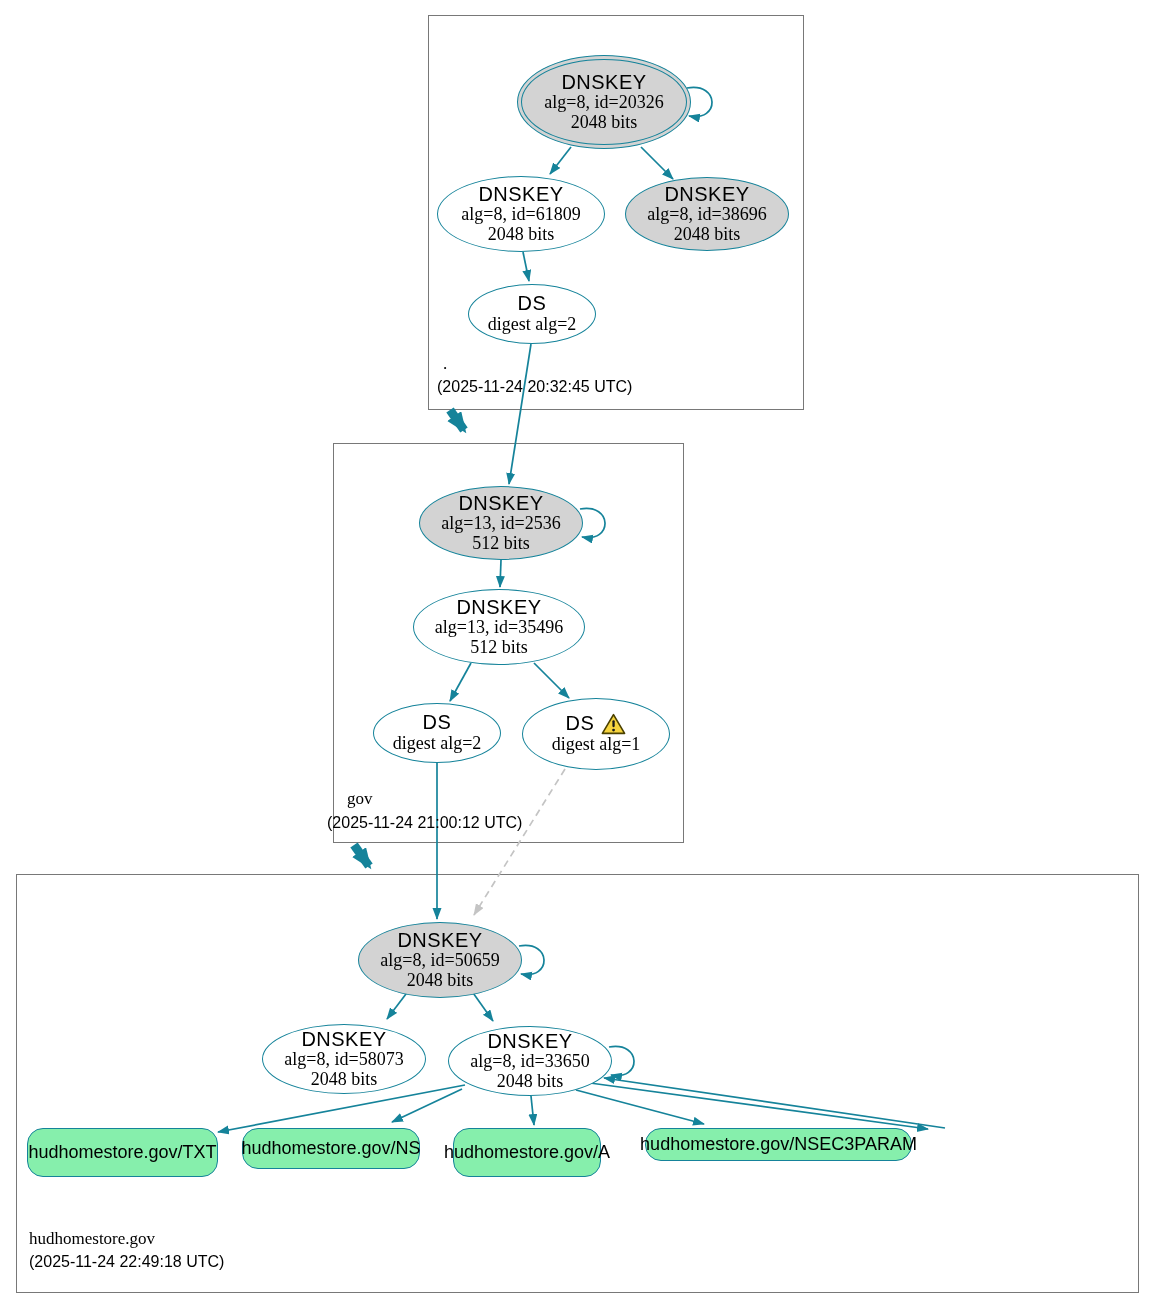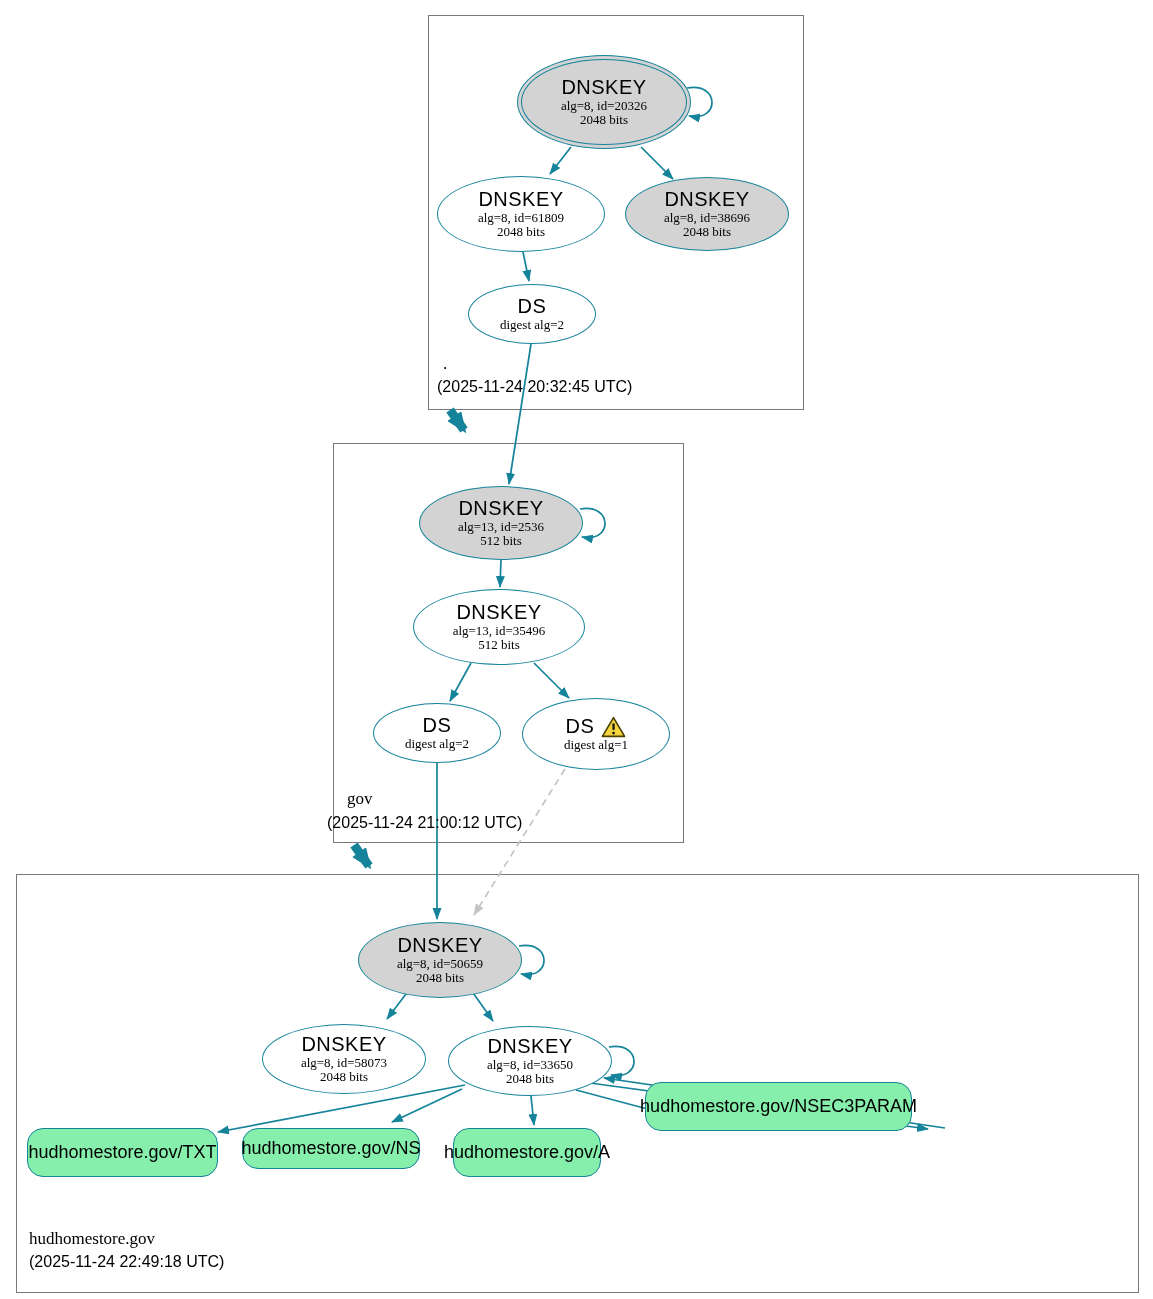--- a/index.html
+++ b/index.html
@@ -7,21 +7,21 @@
           font-family:"Liberation Sans",sans-serif;overflow:hidden;}
   .zonebox{position:absolute;border:1px solid #787878;background:transparent;z-index:0;}
   #edges{position:absolute;left:0;top:0;z-index:1;pointer-events:none;}
   .node{position:absolute;z-index:2;display:flex;flex-direction:column;align-items:center;
         justify-content:center;text-align:center;box-sizing:border-box;}
   .ellipse{border:1.7px solid #15839a;border-radius:50%;background:#fff;}
   .gray{background:#d3d3d3;}
   .ring2{position:absolute;inset:3px;border:1.6px solid #15839a;border-radius:50%;pointer-events:none;}
   .nl{position:relative;line-height:1.08;color:#000;}
   .ntitle{font-family:"Liberation Sans",sans-serif;font-size:20px;letter-spacing:.5px;}
-  .ndetail{font-family:"Liberation Serif",serif;font-size:13px;}
+  .ndetail{font-family:"Liberation Serif",serif;font-size:18px;}
   .title-row{display:flex;align-items:center;gap:7px;justify-content:center;}
   .rrset{position:absolute;z-index:2;border:1.8px solid #15839a;border-radius:16px;background:#86efac;
          display:flex;align-items:center;justify-content:center;
          font-family:"Liberation Sans",sans-serif;font-size:18px;color:#000;box-sizing:border-box;}
   .zlabel{position:absolute;z-index:3;font-family:"Liberation Serif",serif;font-size:17px;color:#000;}
   .zts{position:absolute;z-index:3;font-family:Liberation Sans, sans-serif;font-size:16px;color:#000;}
 </style>
 </head>
 <body>
 
@@ -147,21 +147,21 @@
 
   <div class="rrset" style="left:27px;top:1128px;width:191px;height:49px;">
     <span>hudhomestore.gov/TXT</span>
   </div>
   <div class="rrset" style="left:242px;top:1128px;width:178px;height:41px;">
     <span>hudhomestore.gov/NS</span>
   </div>
   <div class="rrset" style="left:453px;top:1128px;width:148px;height:49px;">
     <span>hudhomestore.gov/A</span>
   </div>
-  <div class="rrset" style="left:645px;top:1082px;width:267px;height:49px;">
+  <div class="rrset" style="left:645px;top:1128px;width:267px;height:33px;">
     <span>hudhomestore.gov/NSEC3PARAM</span>
   </div>
 
   <div class="zlabel" style="left:443px;top:354px;">.</div>
   <div class="zts" style="left:437px;top:378px;">(2025-11-24 20:32:45 UTC)</div>
 
   <div class="zlabel" style="left:347px;top:789px;">gov</div>
   <div class="zts" style="left:327px;top:814px;">(2025-11-24 21:00:12 UTC)</div>
 
   <div class="zlabel" style="left:29px;top:1229px;text-align:center;">hudhomestore.gov</div>

